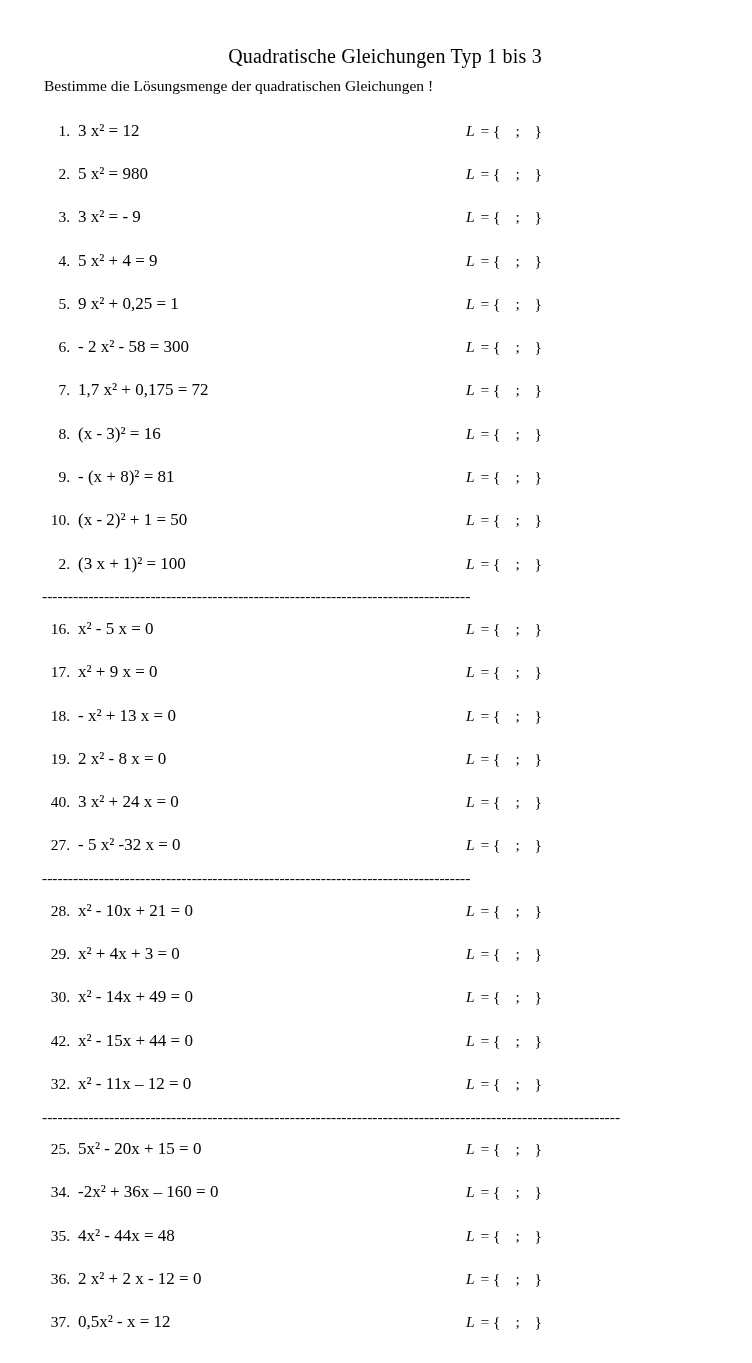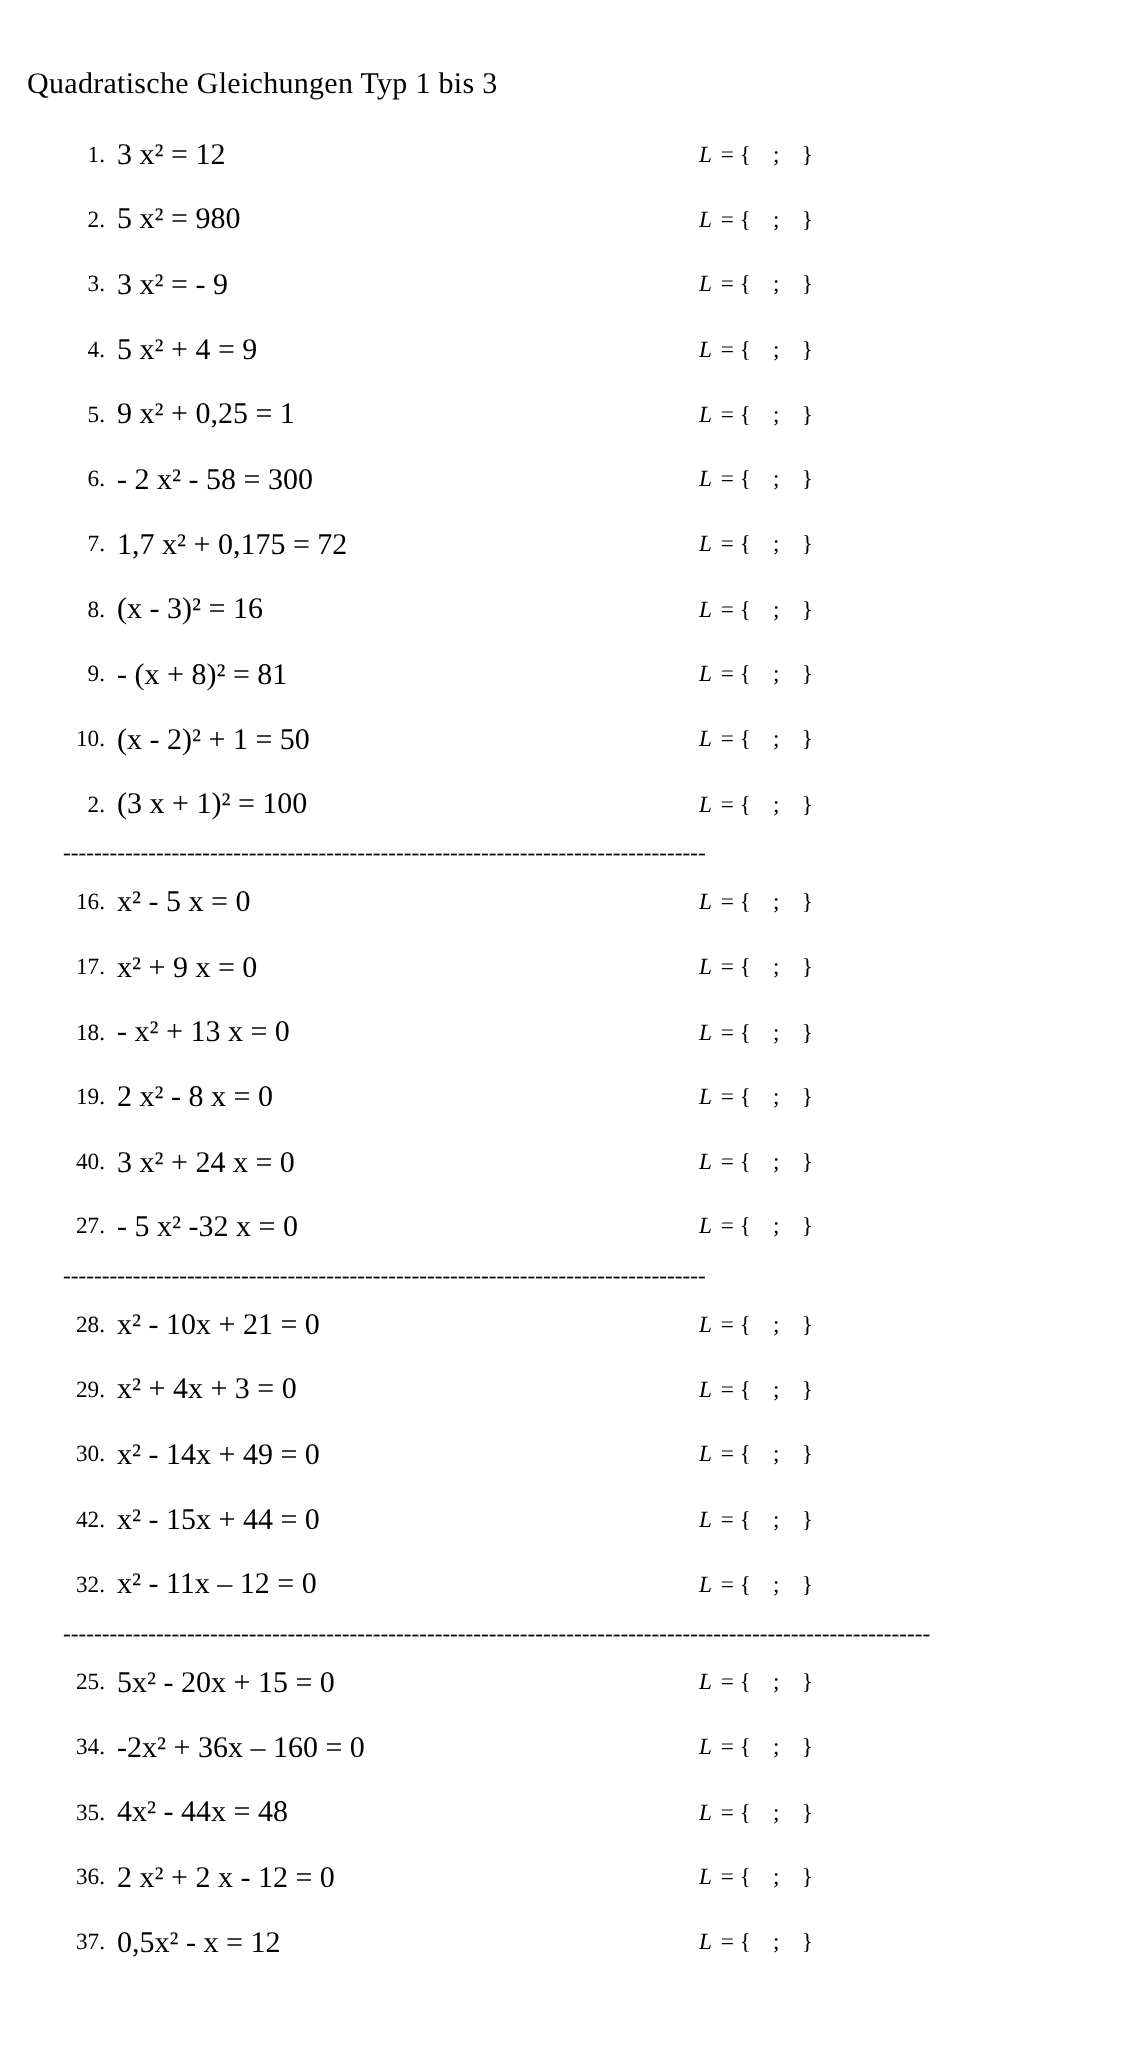--- a/index.html
+++ b/index.html
@@ -16,20 +16,21 @@
     overflow: hidden;
   }
   .page {
     position: relative;
     width: 752px;
     height: 1363px;
     box-sizing: border-box;
     padding: 0;
   }
   .title {
+    text-align: center;
     font-size: 20px;
     font-family: "Liberation Serif", serif;
     margin: 45px 0 0 0;
     letter-spacing: 0.2px;
     padding-left: 18px;
   }
   .subtitle {
     font-size: 15.5px;
     margin: 9px 0 0 44px;
   }
@@ -45,21 +46,21 @@
   .num {
     position: absolute;
     left: 40px;
     width: 30px;
     text-align: right;
     font-size: 15.5px;
   }
   .eq {
     position: absolute;
     left: 78px;
-    font-size: 20px;
+    font-size: 17px;
     white-space: nowrap;
   }
   .sol {
     position: absolute;
     left: 466px;
     font-size: 15.5px;
     white-space: nowrap;
   }
   .sol .L {
     font-style: italic;
@@ -78,20 +79,21 @@
   }
   .divider.short { margin-left: 42px; width: 570px; }
   .divider.long { margin-left: 42px; width: 712px; }
   .group { position: relative; }
 </style>
 </head>
 <body>
 
 <div class="page">
   <div class="title">Quadratische Gleichungen  Typ 1 bis 3</div>
+  <div class="subtitle">Bestimme die Lösungsmenge der quadratischen Gleichungen !</div>
   <div class="items" id="items-container">
       <div class="group">
         <div class="row">
           <span class="num">1.</span>
           <span class="eq">3 x² = 12</span>
           <span class="sol"><span class="L">L</span> <span class="brace-open"> = {</span><span class="semi">;</span><span>}</span></span>
         </div>
         <div class="row">
           <span class="num">2.</span>
           <span class="eq">5 x² = 980</span>

